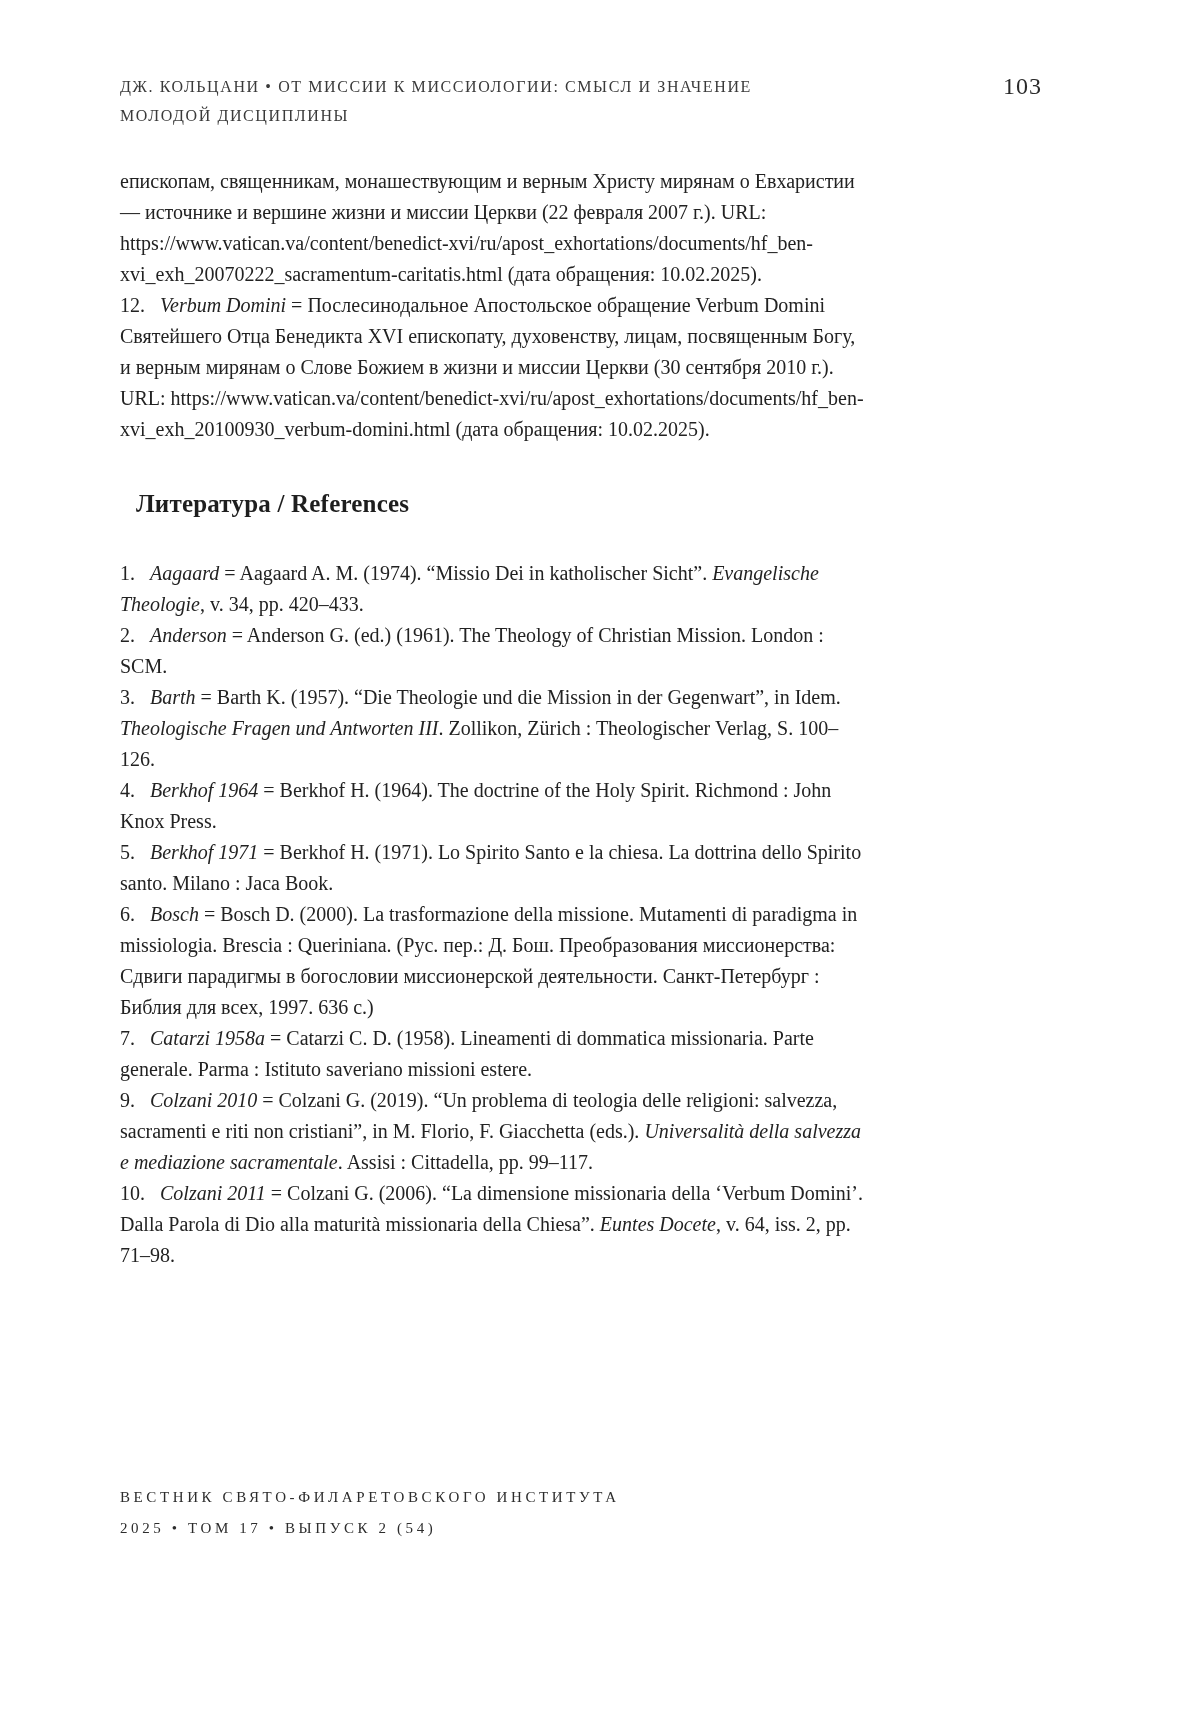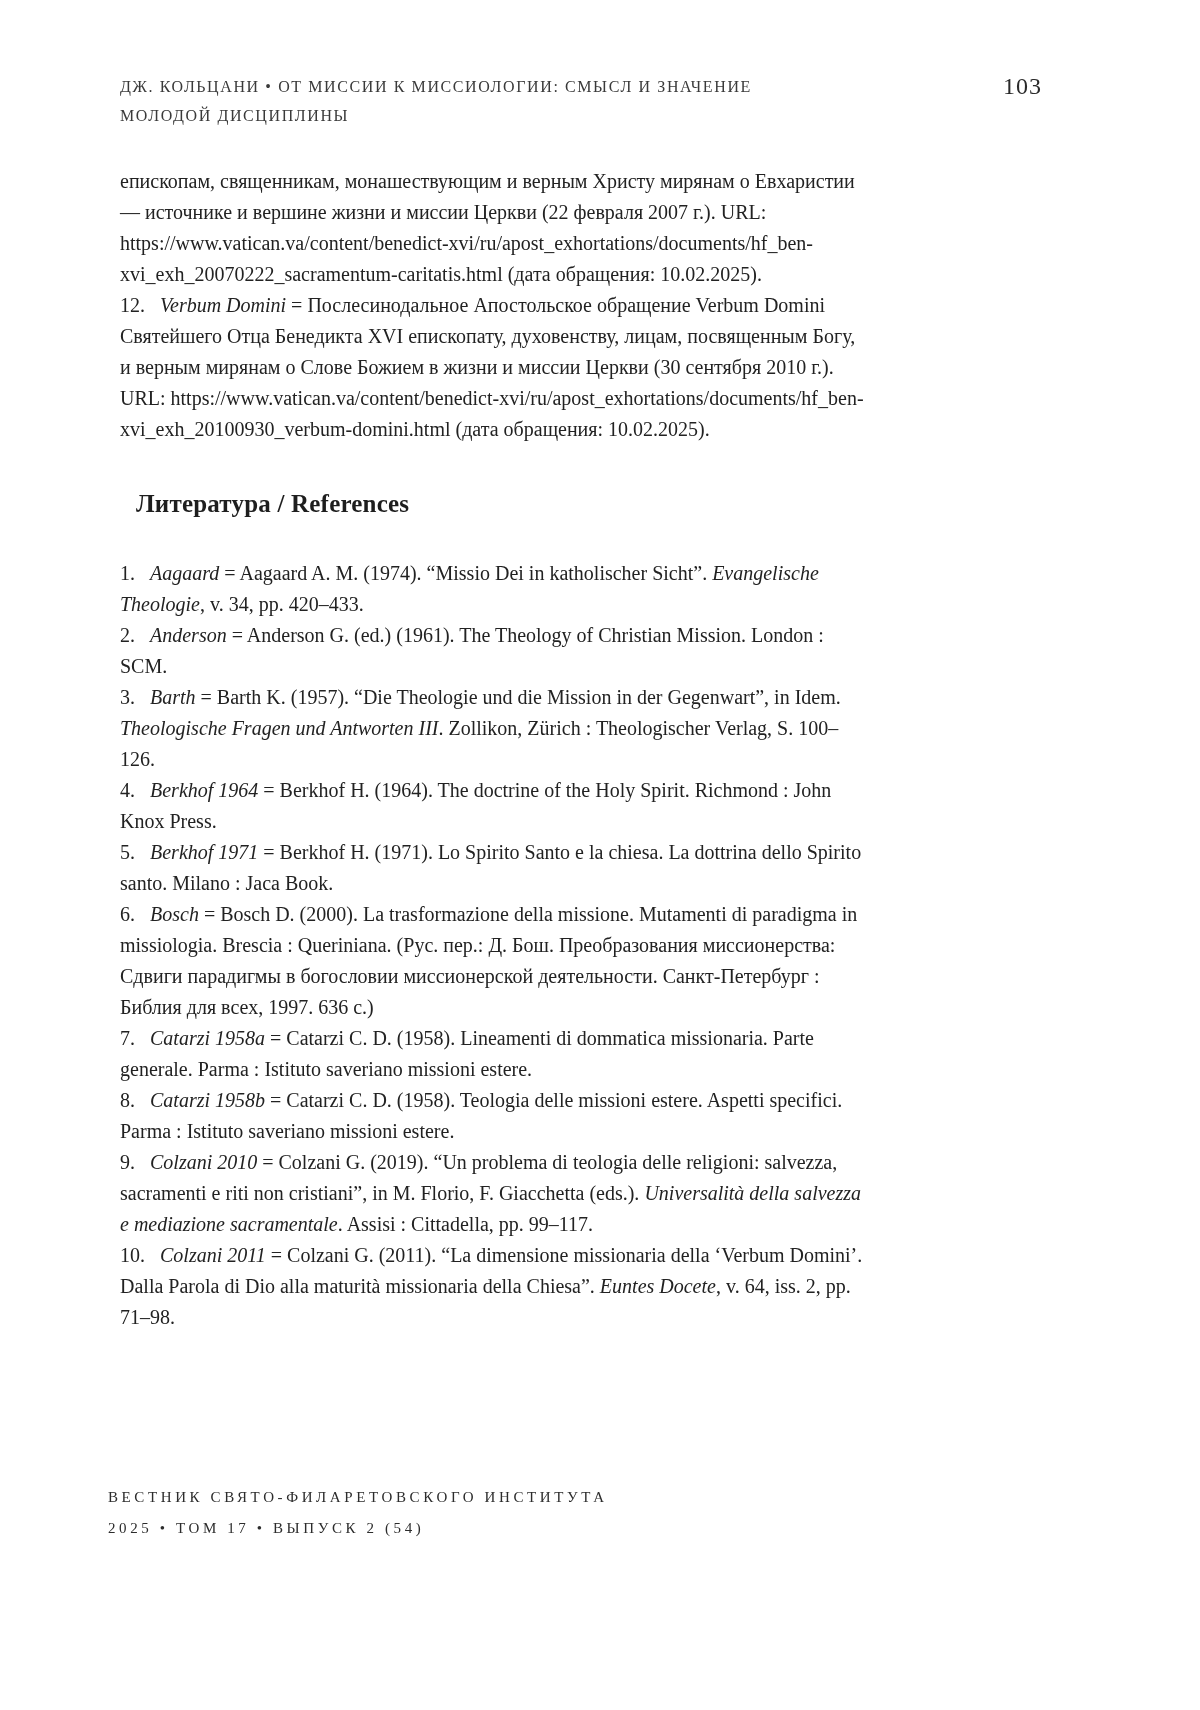--- a/index.html
+++ b/index.html
@@ -56,21 +56,21 @@
   .section-heading {
     font-size: 25px;
     font-weight: bold;
     letter-spacing: 0.2px;
     color: #1e1e1e;
     margin: 45px 0 40px 16px;
     font-family: "Liberation Serif", serif;
   }
   .footer {
     position: absolute;
-    left: 108px;
+    left: 120px;
     top: 1482px;
     font-size: 15px;
     line-height: 31px;
     letter-spacing: 3.6px;
     color: #2c2c2c;
     text-transform: uppercase;
   }
 </style>
 </head>
 <body>
@@ -100,25 +100,24 @@
   <p class="para"><span class="ref-num">3.</span><span><i>Barth</i><span> = Barth K. (1957). “Die Theologie und die Mission in der Gegenwart”, in Idem. </span><i>Theologische Fragen und Antworten III</i><span>. Zollikon, Zürich : Theologischer Verlag, S. 100–126.</span></span></p>
 
   <p class="para"><span class="ref-num">4.</span><span><i>Berkhof 1964</i><span> = Berkhof H. (1964). The doctrine of the Holy Spirit. Richmond : John Knox Press.</span></span></p>
 
   <p class="para"><span class="ref-num">5.</span><span><i>Berkhof 1971</i><span> = Berkhof H. (1971). Lo Spirito Santo e la chiesa. La dottrina dello Spirito santo. Milano : Jaca Book.</span></span></p>
 
   <p class="para"><span class="ref-num">6.</span><span><i>Bosch</i><span> = Bosch D. (2000). La trasformazione della missione. Mutamenti di paradigma in missiologia. Brescia : Queriniana. (Рус. пер.: Д. Бош. Преобразования миссионерства: Сдвиги парадигмы в богословии миссионерской деятельности. Санкт-Петербург : Библия для всех, 1997. 636 с.)</span></span></p>
 
   <p class="para"><span class="ref-num">7.</span><span><i>Catarzi 1958a</i><span> = Catarzi C. D. (1958). Lineamenti di dommatica missionaria. Parte generale. Parma : Istituto saveriano missioni estere.</span></span></p>
 
-  <p class="para"><span class="ref-num">8.</span><span><i>Catarzi 1958b</i><span> = Catarzi C. D. (1958). Teologia delle missioni estere. Aspetti specifici. Parma : Istituto saveriano missioni estere.</span></span></p>
 
   <p class="para"><span class="ref-num">9.</span><span><i>Colzani 2010</i><span> = Colzani G. (2019). “Un problema di teologia delle religioni: salvezza, sacramenti e riti non cristiani”, in M. Florio, F. Giacchetta (eds.). </span><i>Universalità della salvezza e mediazione sacramentale</i><span>. Assisi : Cittadella, pp. 99–117.</span></span></p>
 
-  <p class="para"><span class="ref-num">10.</span><span><i>Colzani 2011</i><span> = Colzani G. (2011). “La dimensione missionaria della ‘Verbum Domini’. Dalla Parola di Dio alla maturità missionaria della Chiesa”. </span><i>Euntes Docete</i><span>, v. 64, iss. 2, pp. 71–98.</span></span></p>
+  <p class="para"><span class="ref-num">10.</span><span><i>Colzani 2011</i><span> = Colzani G. (2006). “La dimensione missionaria della ‘Verbum Domini’. Dalla Parola di Dio alla maturità missionaria della Chiesa”. </span><i>Euntes Docete</i><span>, v. 64, iss. 2, pp. 71–98.</span></span></p>
 </div>
   </div>
 
   <div class="footer">
     <div>ВЕСТНИК СВЯТО-ФИЛАРЕТОВСКОГО ИНСТИТУТА</div>
     <div>2025 • ТОМ 17 • ВЫПУСК 2 (54)</div>
   </div>
 
 </div>
 

